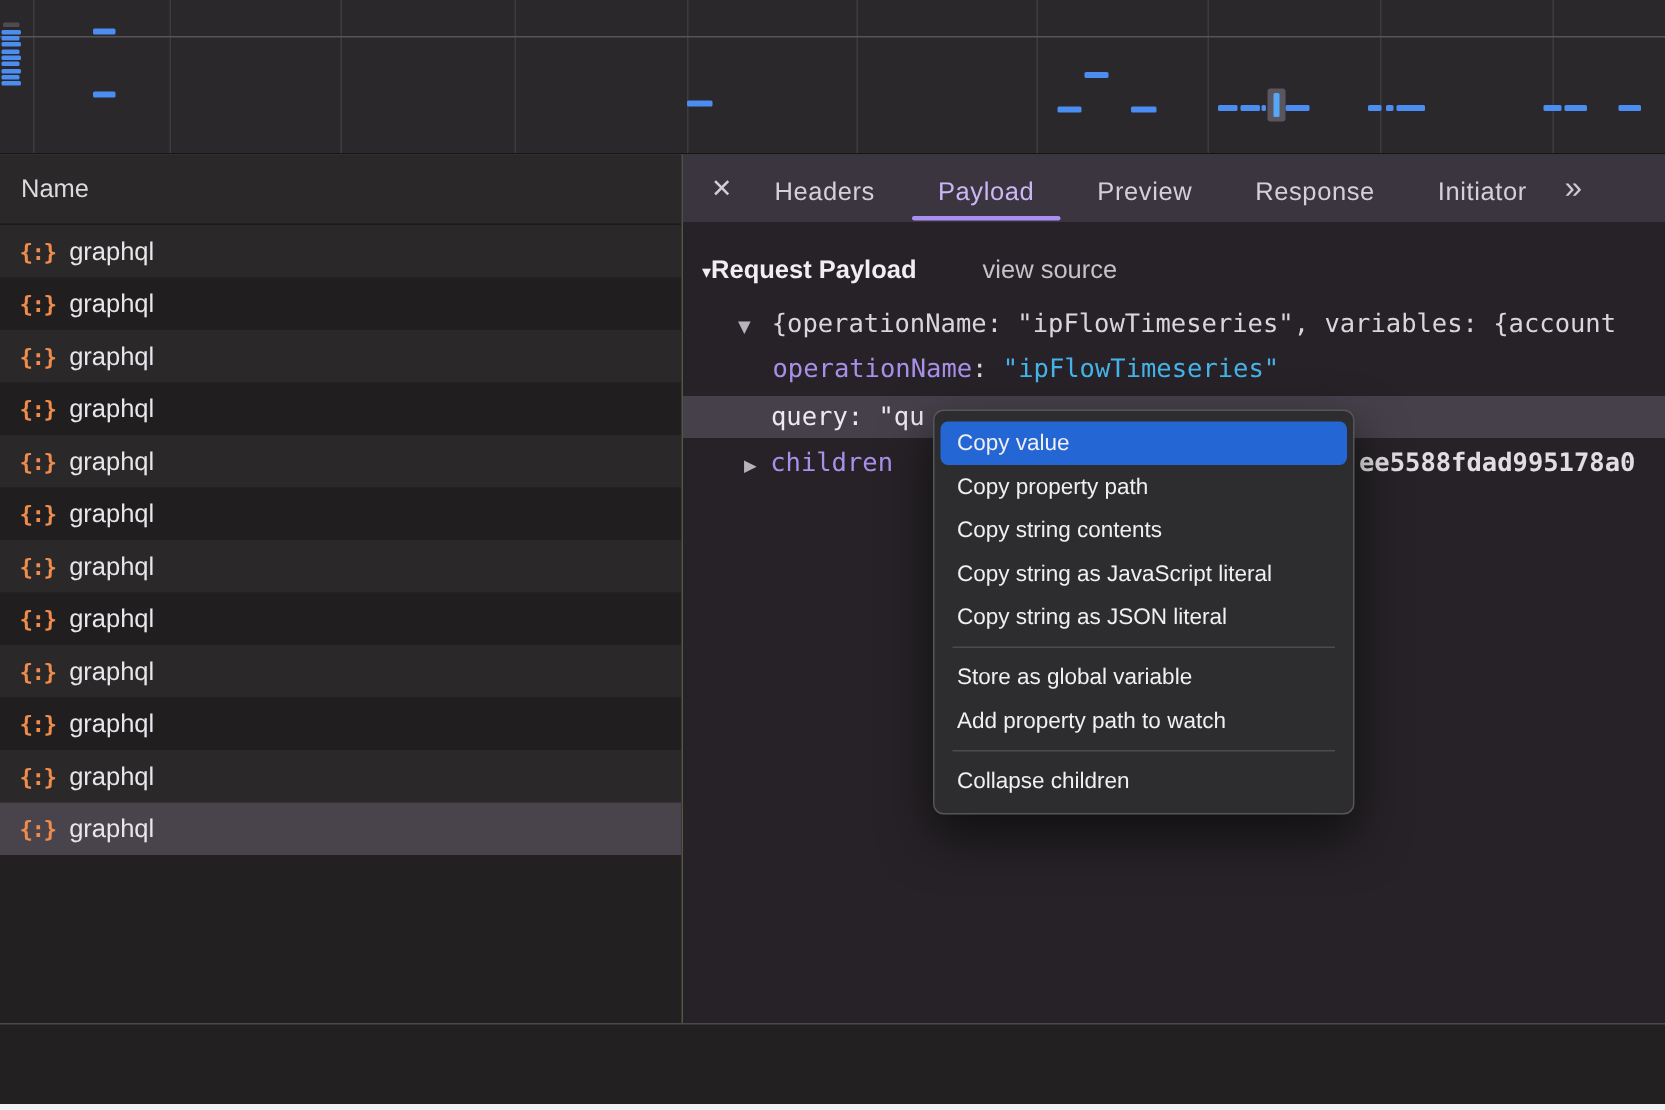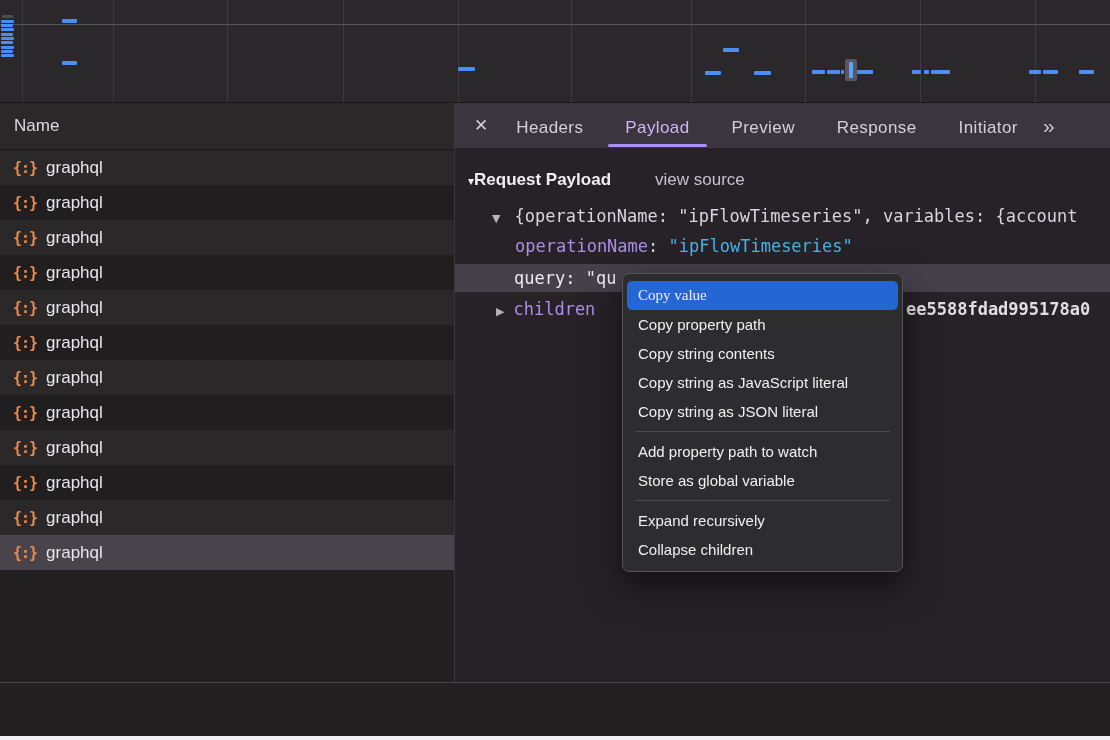--- a/index.html
+++ b/index.html
@@ -62,21 +62,21 @@
   
   .footer{position:absolute;left:0;right:0;top:682px;height:54px;background:#232021;
           border-top:1px solid #4a484c;}
   .bottom-strip{position:absolute;left:0;right:0;bottom:0;height:4px;background:#f2f1f3;}
 
   
   .context-menu{position:absolute;left:622px;top:273px;width:281px;background:#2d2c2f;
                 border:1px solid #57555a;border-radius:7px;box-shadow:0 14px 34px rgba(0,0,0,.55);
                 padding:7px 0;z-index:20;font-size:15px;color:#f0eff2;}
   .menu-item{height:29px;line-height:29px;margin:0 4px;padding-left:11px;border-radius:5px;white-space:nowrap;}
-  .menu-item.highlighted{background:#2466d4;font-family:Liberation Serif, serif;}
+  .menu-item.highlighted{background:#2466d4;}
   .menu-sep{height:1px;background:#4c4a4e;margin:5px 12px;}
 </style>
 </head>
 <body>
 
 <div class="screen">
 
   <div class="overview" id="overview">
       <div class="gridline" style="left: 22px;"></div>
       <div class="gridline" style="left: 113px;"></div>
@@ -217,19 +217,18 @@
   <div class="footer"></div>
   <div class="bottom-strip"></div>
 
   <div class="context-menu" id="menu">
       <div class="menu-item highlighted">Copy value</div>
       <div class="menu-item">Copy property path</div>
       <div class="menu-item">Copy string contents</div>
       <div class="menu-item">Copy string as JavaScript literal</div>
       <div class="menu-item">Copy string as JSON literal</div>
       <div class="menu-sep"></div>
+      <div class="menu-item">Store as global variable</div>
       <div class="menu-item">Add property path to watch</div>
-      <div class="menu-item">Store as global variable</div>
       <div class="menu-sep"></div>
-      <div class="menu-item">Expand recursively</div>
       <div class="menu-item">Collapse children</div>
     </div>
 </div>
 
 </body></html>

